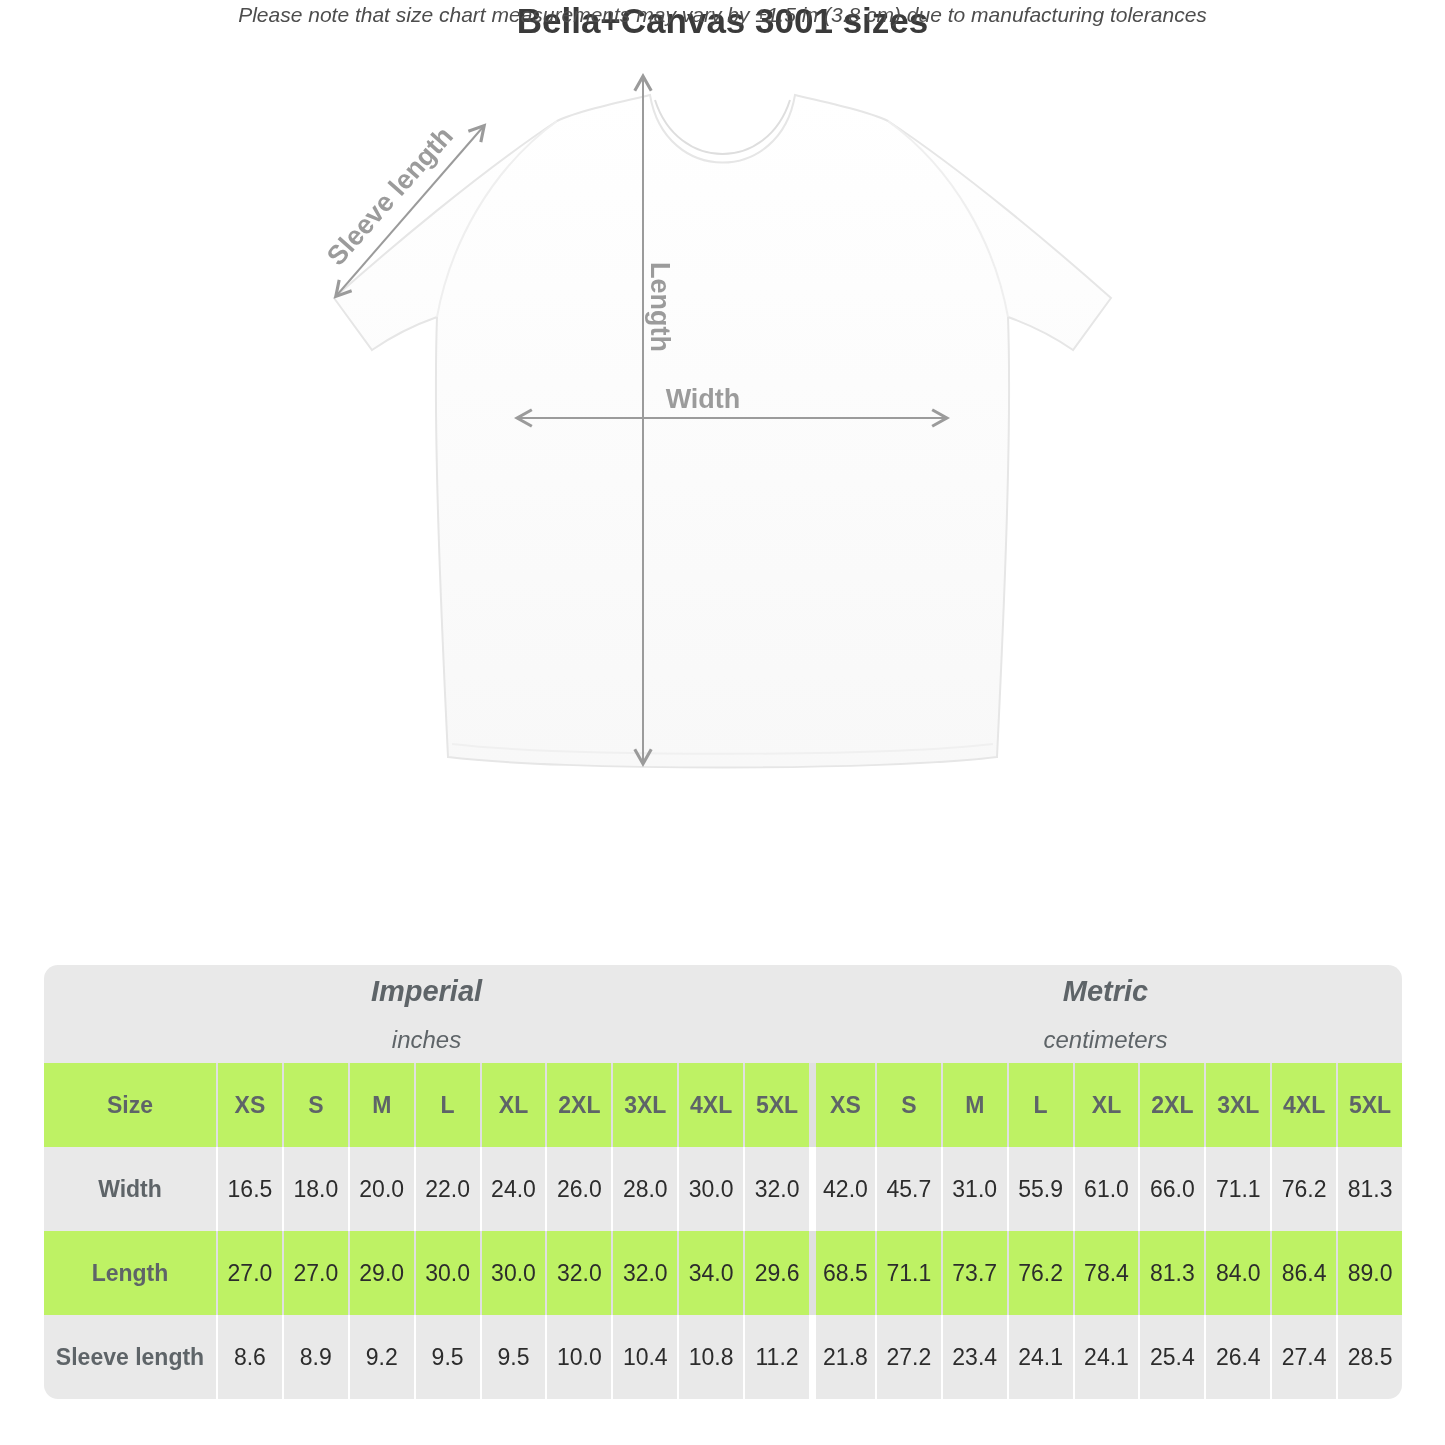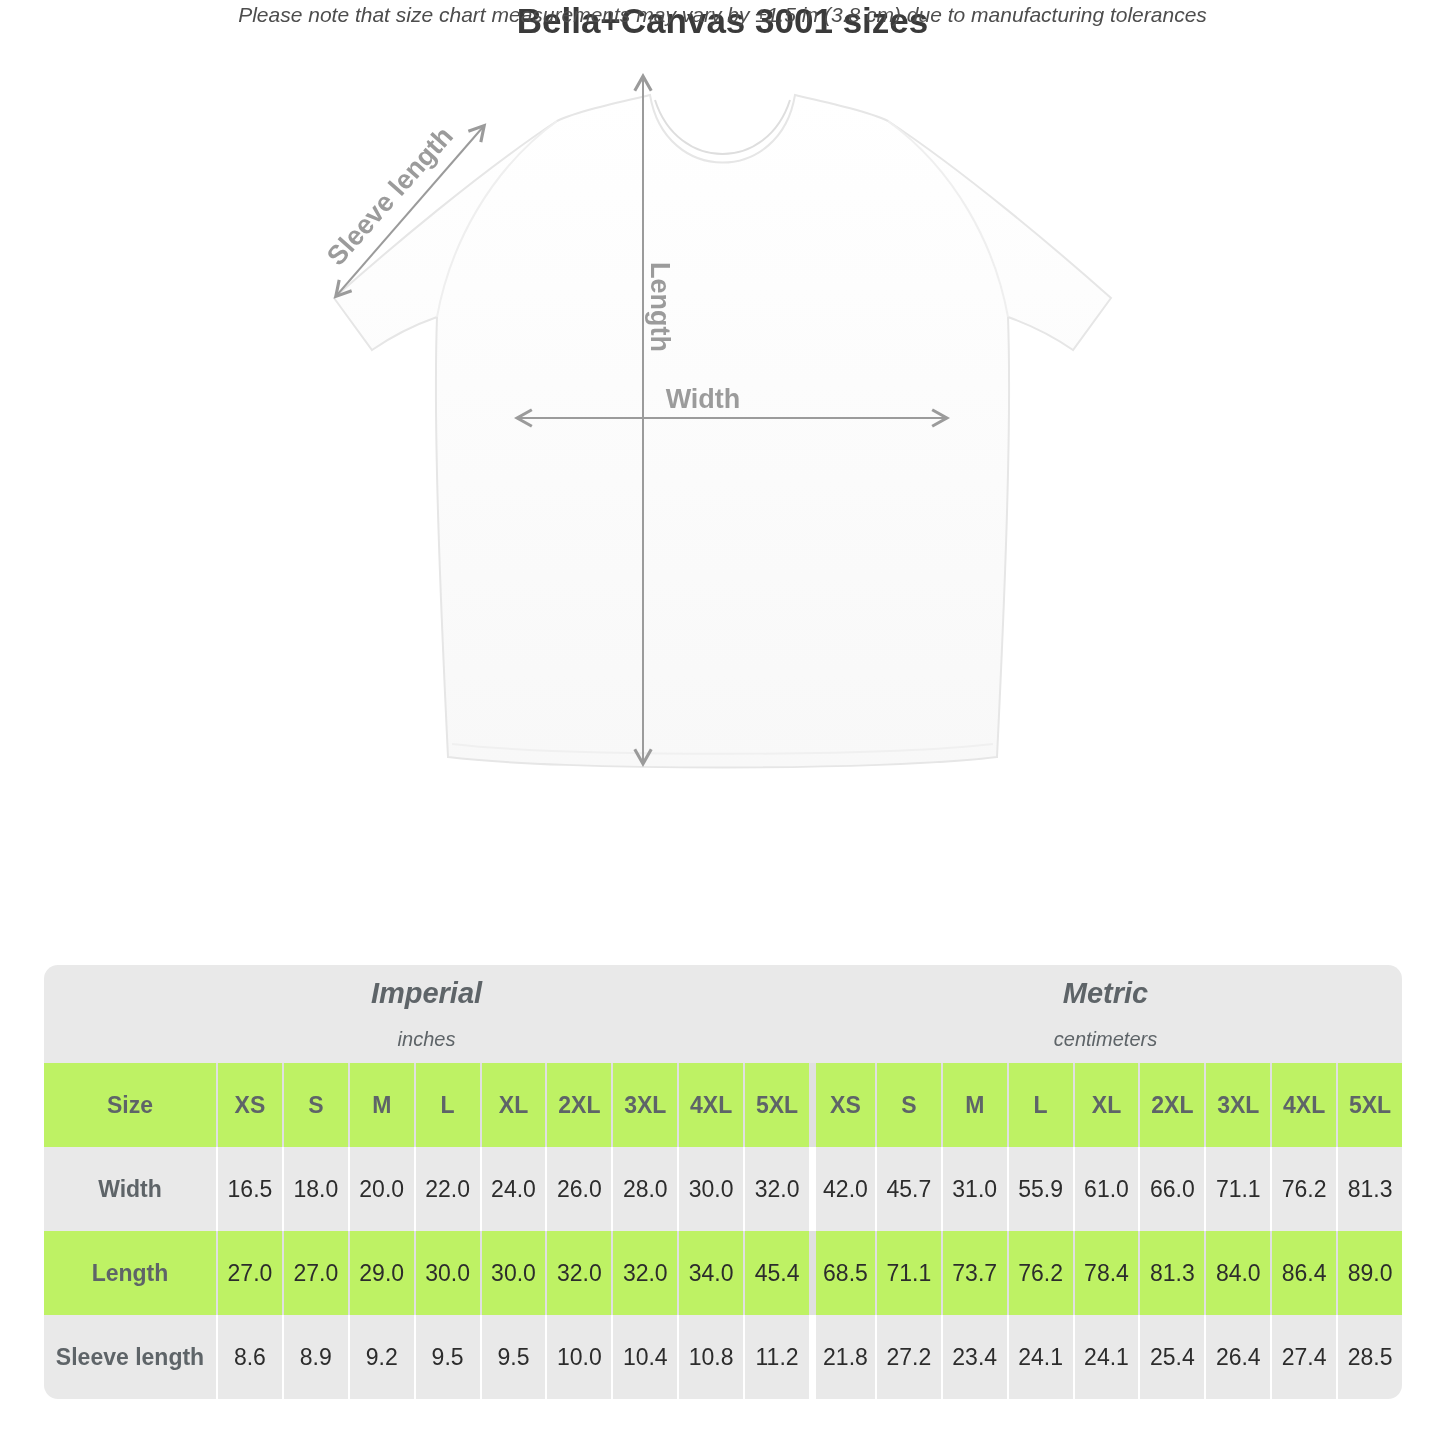--- a/index.html
+++ b/index.html
@@ -31,21 +31,21 @@
   
   .size-table{position:absolute;top:965px;left:44px;width:1358px;}
 
   .band{
     display:grid;grid-template-columns:765px 1fr;height:98px;
     background:var(--band,#e9e9e9);
     border-radius:14px 14px 0 0;
   }
   .unit{display:flex;flex-direction:column;align-items:center;justify-content:center;gap:2px;}
   .unit-title{font-size:29px;font-weight:bold;font-style:italic;color:var(--muted,#5e6468);}
-  .unit-sub{font-size:20px;font-style:italic;color:var(--muted,#5e6468);margin-top:16px;}
+  .unit-sub{font-size:24px;font-style:italic;color:var(--muted,#5e6468);margin-top:16px;}
 
   .row{display:grid;grid-template-columns:172px repeat(18,1fr);height:84px;}
   .row.white{background:#bef264;--sep:#e0e0e0;}
   .row.gray{background:var(--band,#e9e9e9);--sep:#ffffff;}
   .row.last{border-radius:0 0 14px 14px;}
   .row.last .cell:first-child{border-bottom-left-radius:14px;}
   .row.last .cell:last-child{border-bottom-right-radius:14px;}
 
   .cell{
     display:flex;align-items:center;justify-content:center;height:100%;
@@ -163,21 +163,21 @@
         <div class="row white">
           <div class="cell label-cell">Length</div>
           <div class="cell value-cell">27.0</div>
           <div class="cell value-cell">27.0</div>
           <div class="cell value-cell">29.0</div>
           <div class="cell value-cell">30.0</div>
           <div class="cell value-cell">30.0</div>
           <div class="cell value-cell">32.0</div>
           <div class="cell value-cell">32.0</div>
           <div class="cell value-cell">34.0</div>
-          <div class="cell value-cell">45.4</div>
+          <div class="cell value-cell">29.6</div>
           <div class="cell value-cell">68.5</div>
           <div class="cell value-cell">71.1</div>
           <div class="cell value-cell">73.7</div>
           <div class="cell value-cell">76.2</div>
           <div class="cell value-cell">78.4</div>
           <div class="cell value-cell">81.3</div>
           <div class="cell value-cell">84.0</div>
           <div class="cell value-cell">86.4</div>
           <div class="cell value-cell">89.0</div>
         </div>

